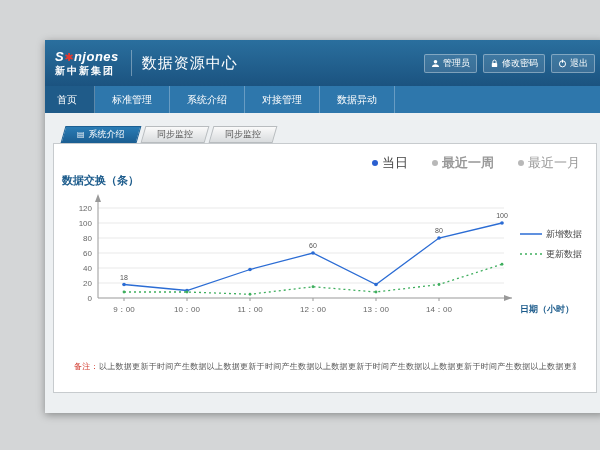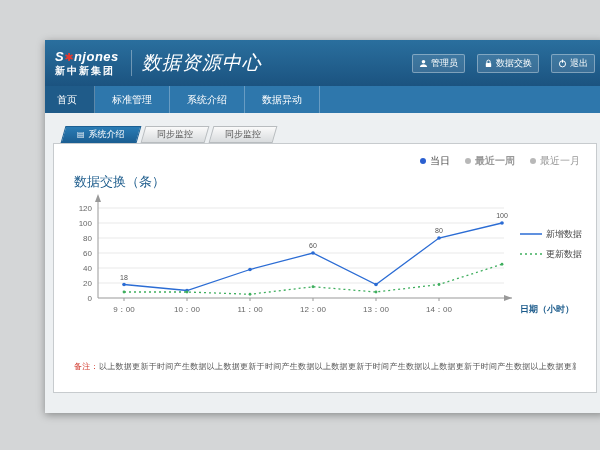--- a/index.html
+++ b/index.html
@@ -9,22 +9,22 @@
     background:#edf0f2; box-shadow:0 2px 8px rgba(0,0,0,.35);margin-left:25px; }
 
   
   .hdr { position:absolute; top:0; left:0; right:0; height:46px;
     background:linear-gradient(180deg,#2a6f9e,#1b5380); display:flex; align-items:center; padding:0 10px; }
   .logo { line-height:1.1; margin-right:10px; }
   .logo-l1 { color:#fff; font-size:13px; font-weight:bold; font-style:italic; letter-spacing:.5px; }
   .logo-mark { color:#e8392f; font-style:normal; font-size:11px; }
   .logo-l2 { color:#fff; font-size:10px; font-weight:bold; letter-spacing:2px; }
   .hdr-div { width:1px; height:26px; background:rgba(255,255,255,.35); margin:0 10px 0 2px; }
-  .app-title { color:#fff; font-size:19px; letter-spacing:1px;font-style:italic; }
-  .hdr-actions { margin-left:auto; display:flex; gap:12px;justify-content:center; }
+  .app-title { color:#fff; font-size:15px; letter-spacing:1px; }
+  .hdr-actions { margin-left:auto; display:flex; gap:6px;justify-content:center; }
   .hdr-btn { display:flex; align-items:center; gap:3px; font-size:9px; color:#fff;
     background:rgba(255,255,255,.12); border:1px solid rgba(255,255,255,.35);
     border-radius:2px; padding:2px 6px; cursor:pointer; font-family:inherit; }
   .hdr-btn svg { display:block; }
 
   
   .nav { position:absolute; top:46px; left:0; right:0; height:27px;
     background:#2e77ac; display:flex; font-size:10px; color:#fff; }
   .nav-item { display:flex; align-items:center; padding:0 17px;
     border-right:1px solid rgba(255,255,255,.28); cursor:pointer; }
@@ -35,25 +35,25 @@
   .tabs { position:absolute; top:13px; left:18px; display:flex; gap:4px; height:17px; }
   .tab { display:flex; align-items:center; padding:0 13px; font-size:9px; color:#555;
     background:linear-gradient(#fafafa,#d9dcde); border:1px solid #b8bcbf;
     transform:skewX(-16deg); cursor:pointer; }
   .tab .unskew { display:flex; align-items:center; gap:4px; transform:skewX(16deg); }
   .tab.active { background:linear-gradient(#2a7cb5,#1b5f93); border-color:#1b5f93; color:#fff; }
   .tab-icon { font-size:8px; }
 
   .panel { position:absolute; top:30px; left:8px; right:8px; bottom:20px;
     background:#fff; border:1px solid #c7cbce; }
-  .filter-legend { position:absolute; top:10px; right:16px; display:flex; gap:15px;
-    font-size:10px; color:#555; }
+  .filter-legend { position:absolute; top:10px; right:16px; display:flex; gap:24px;
+    font-size:13px; color:#555; }
   .filter-item { display:flex; align-items:center; gap:4px; cursor:pointer; }
   .filter-dot { width:6px; height:6px; border-radius:50%; background:#bbb; }
-  .ylabel { position:absolute; top:29px; left:20px; font-size:13px; font-weight:normal; color:#1d5c8c; }
+  .ylabel { position:absolute; top:29px; left:8px; font-size:11px; font-weight:bold; color:#1d5c8c; }
   #chart-svg { position:absolute; top:46px; left:0; }
   .note { position:absolute; bottom:20px; left:20px; right:20px; text-align:center;
     font-size:8px; color:#555; letter-spacing:.3px; white-space:nowrap; overflow:hidden; }
   .note-prefix { color:#d23a2e; }
 </style>
 </head>
 <body>
 
 <div class="page">
 
@@ -74,21 +74,21 @@
           </span>
         <span>管理员</span>
       </button>
       <button class="hdr-btn">
         <span>
             <svg width="9" height="9" viewBox="0 0 10 10">
               <rect x="2" y="4.5" width="6" height="4.5" rx="0.8" fill="#fff"></rect>
               <path d="M3.2 4.5V3a1.8 1.8 0 0 1 3.6 0v1.5" fill="none" stroke="#fff" stroke-width="1.1"></path>
             </svg>
           </span>
-        <span>数据交换</span>
+        <span>修改密码</span>
       </button>
       <button class="hdr-btn">
         <span>
             <svg width="9" height="9" viewBox="0 0 10 10">
               <circle cx="5" cy="5.4" r="3.4" fill="none" stroke="#fff" stroke-width="1.1"></circle>
               <line x1="5" y1="0.6" x2="5" y2="4.2" stroke="#fff" stroke-width="1.2"></line>
             </svg>
           </span>
         <span>退出</span>
       </button>
@@ -97,20 +97,23 @@
 
   <div class="nav">
     <div class="nav-item active">
         <span>首页</span>
       </div>
     <div class="nav-item">
         <span>标准管理</span>
       </div>
     <div class="nav-item">
         <span>系统介绍</span>
+      </div>
+    <div class="nav-item">
+        <span>对接管理</span>
       </div>
     <div class="nav-item">
         <span>数据异动</span>
       </div>
   </div>
 
   <div class="content">
 
     <div class="tabs">
       <div class="tab active">

